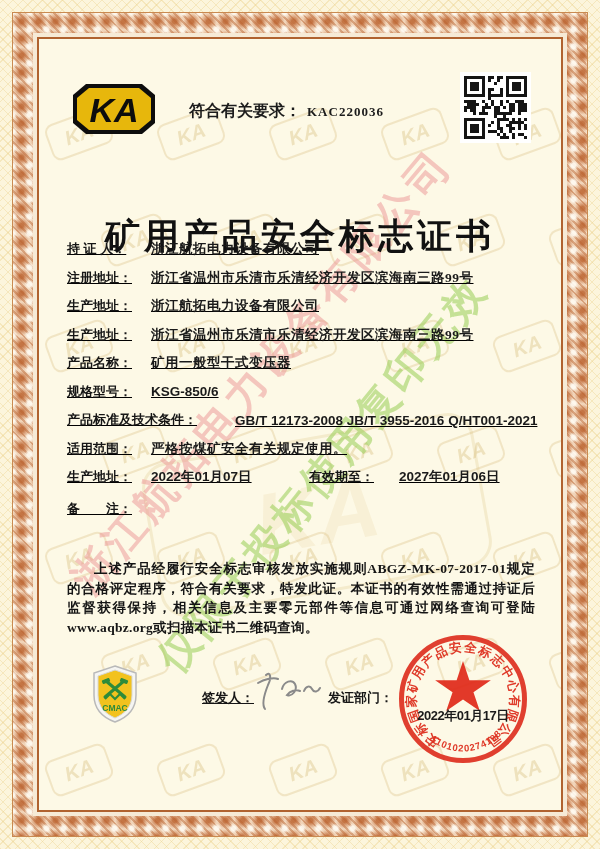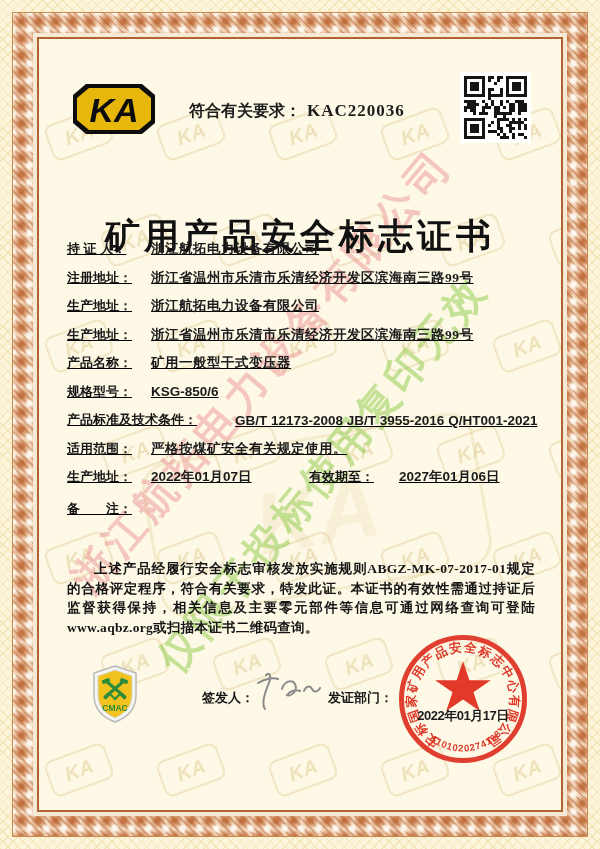--- a/index.html
+++ b/index.html
@@ -36,21 +36,21 @@
   .wm-company{left:42px;top:520px;font-size:42px;letter-spacing:5px;color:rgba(236,148,148,.50);
     transform:rotate(-50deg);transform-origin:left center;}
   .wm-notice{left:128px;top:600px;font-size:41px;letter-spacing:4px;color:rgba(152,206,84,.55);
     transform:rotate(-51deg);transform-origin:left center;}
 
   
   .ka-logo{position:absolute;left:33px;top:44px;width:84px;height:52px;}
   .certno{position:absolute;left:150px;top:62px;display:flex;align-items:baseline;
     font-family:"Liberation Serif","DejaVu Serif",serif;}
   .certno .lab{font-weight:bold;font-size:16px;color:#1c1c1c;}
-  .certno .val{font-size:17px;letter-spacing:1px;color:#1c1c1c;margin-left:6px;}
+  .certno .val{font-size:13px;letter-spacing:1px;color:#1c1c1c;margin-left:6px;}
   .qr{position:absolute;left:421px;top:33px;width:71px;height:71px;background:#fff;padding:0;}
 
   .title{position:absolute;left:0;right:0;top:138px;text-align:center;font-size:35px;font-weight:bold;
     letter-spacing:4px;color:#111;margin-top:36px;}
 
   
   .fields{position:absolute;left:28px;right:22px;top:196px;text-decoration:underline;}
   .f-row{height:28.5px;display:flex;align-items:center;}
   .lbl{flex:0 0 84px;font-size:13px;font-weight:bold;color:#161616;white-space:nowrap;}
   .lbl.wide{flex:0 0 168px;}
@@ -62,21 +62,21 @@
   .remarks-row{margin-top:3px;}
 
   
   .statement{position:absolute;left:28px;right:26px;top:520px;font-size:13.5px;line-height:19.5px;
     font-weight:bold;color:#151515;text-align:justify;text-indent:2em;
     font-family:"Liberation Serif","DejaVu Serif",serif;letter-spacing:.3px;}
 
   
   .cmac{position:absolute;left:52px;top:626px;width:48px;height:58px;}
   .signer-label,.dept-label{position:absolute;font-size:13px;font-weight:bold;color:#161616;}
-  .signer-label{left:163px;top:650px;}
+  .signer-label{left:163px;top:650px;text-decoration:underline;}
   .dept-label{left:289px;top:650px;}
   .signature{position:absolute;left:213px;top:628px;width:72px;height:46px;}
 
   
   .seal{position:absolute;left:360px;top:596px;width:128px;height:128px;z-index:5;}
   .seal .ring{position:absolute;inset:0;border:5px solid rgba(221,47,31,.92);border-radius:50%;}
   .seal .ring-char{position:absolute;left:50%;top:50%;font-size:12.5px;font-weight:bold;
     color:rgba(221,47,31,.95);font-family:"Liberation Serif","DejaVu Serif",serif;}
   .seal .num-char{position:absolute;left:50%;top:50%;font-size:9.5px;font-weight:bold;
     color:rgba(221,47,31,.95);}

